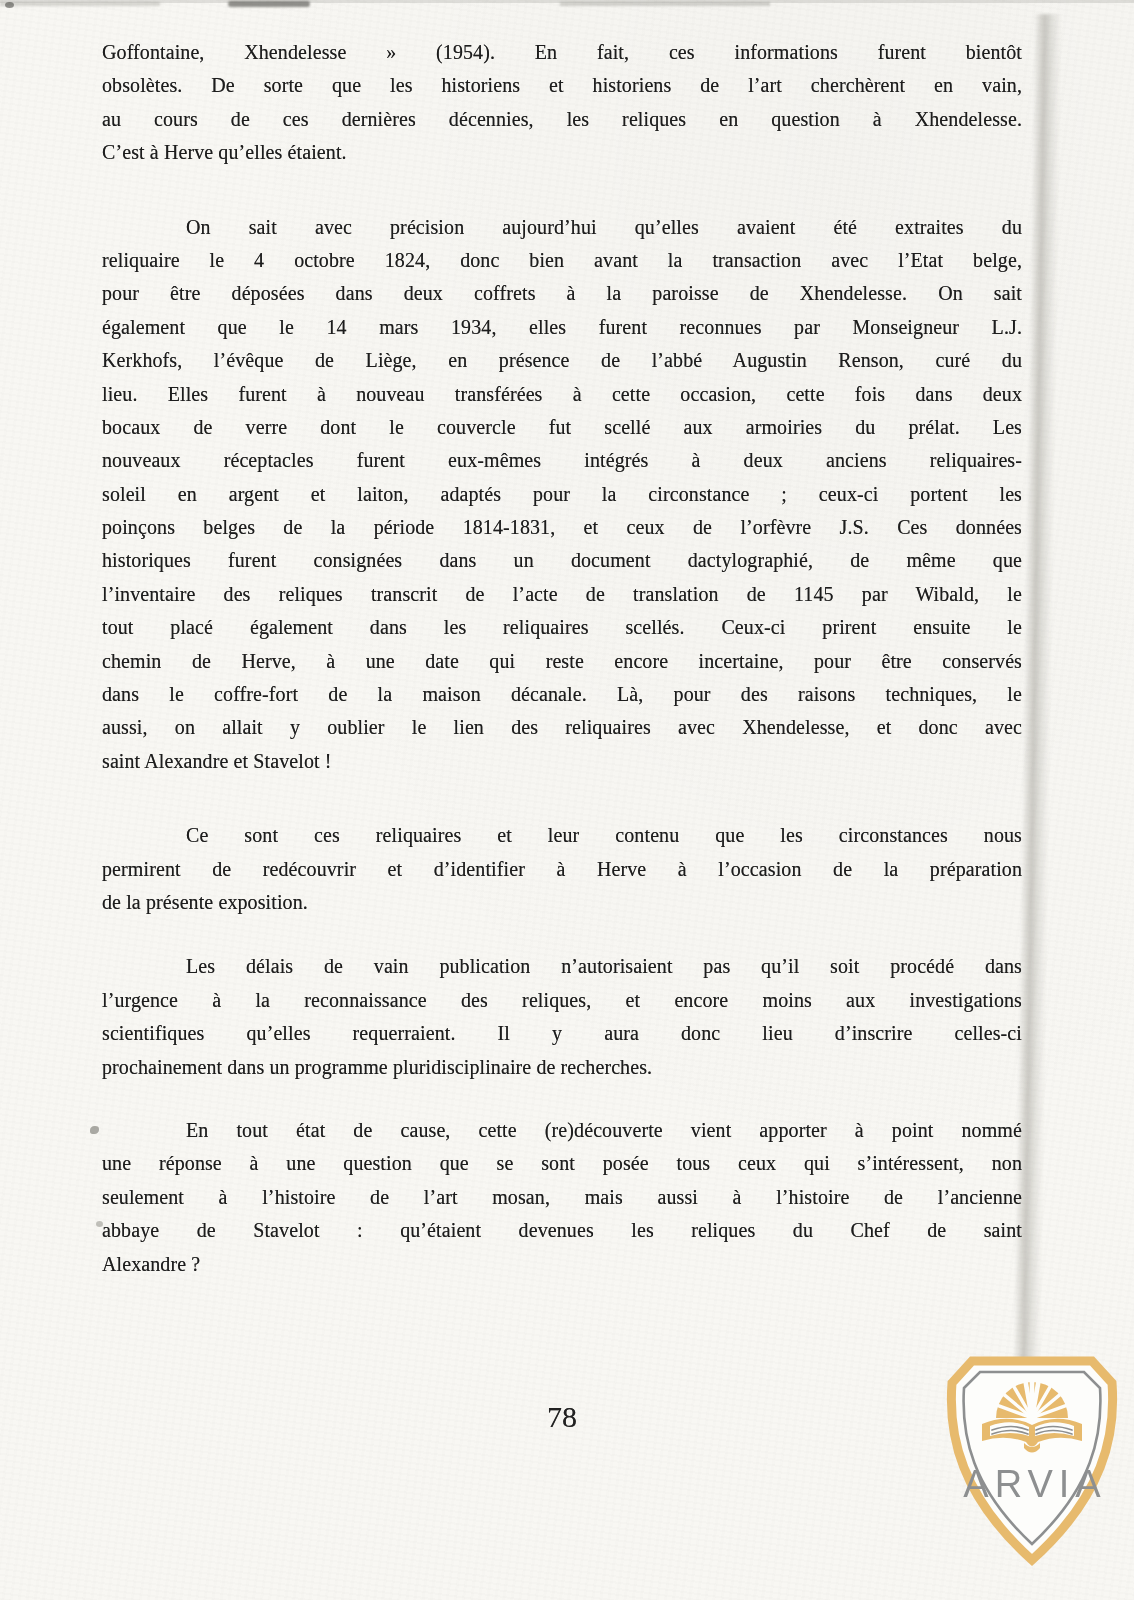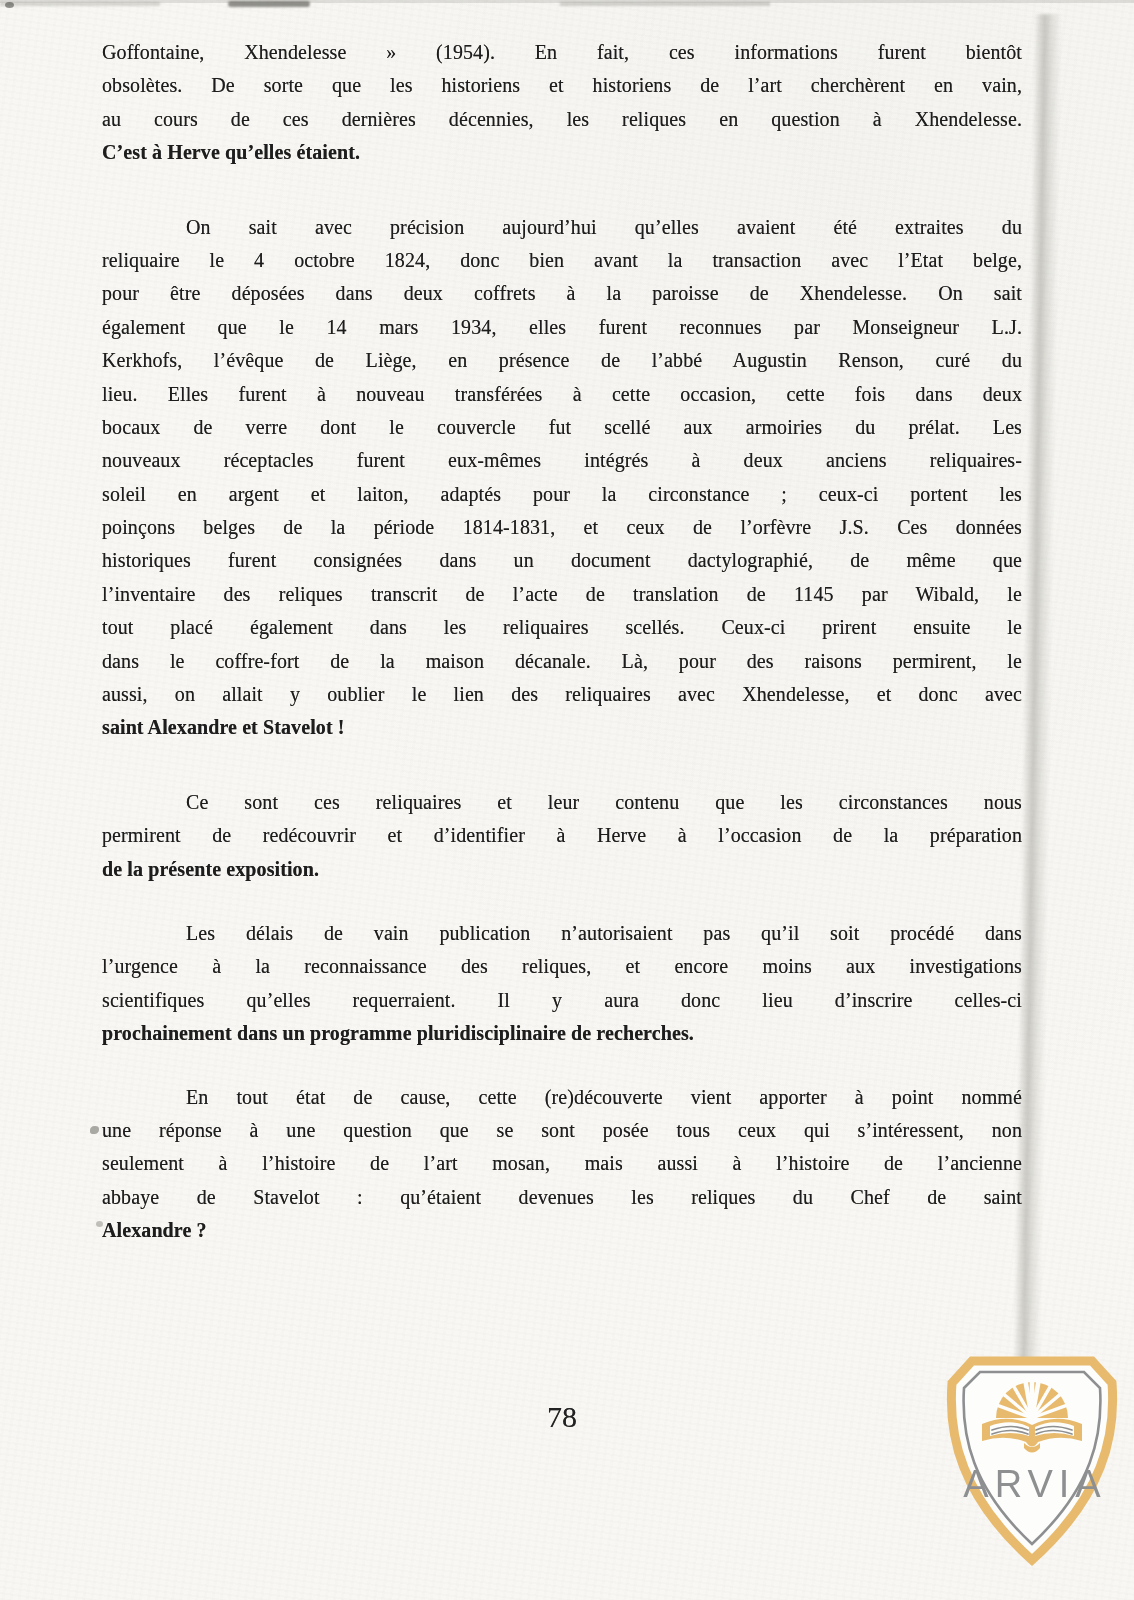--- a/index.html
+++ b/index.html
@@ -31,21 +31,21 @@
     text-shadow:0 0 0.5px rgba(20,20,20,0.6);
   }
   .paragraph + .paragraph{margin-top:41px;}
   .paragraph:nth-child(4){margin-top:31px;}
   .paragraph:nth-child(5){margin-top:30px;}
   .line{
     height:33.4px; line-height:33.4px; overflow:hidden;
     text-align:justify; text-align-last:justify;
     white-space:normal;
   }
-  .line.last{text-align-last:left;font-weight:bold;}
+  .line.last{text-align-last:left;}
   .paragraph.indent .line.first{text-indent:84px;}
 
   .page-number{
     position:absolute; left:102px; top:1400px; width:920px;
     text-align:center; font-size:30px; color:#222;
     text-shadow:0 0 0.5px rgba(20,20,20,0.55);
   }
 
   
   .scan-edge-top{position:absolute;left:0;top:0;width:1134px;height:3px;background:rgba(95,95,88,0.16);}
@@ -118,21 +118,22 @@
       <div class="line">également que le 14 mars 1934, elles furent reconnues par Monseigneur L.J.</div>
       <div class="line">Kerkhofs, l’évêque de Liège, en présence de l’abbé Augustin Renson, curé du</div>
       <div class="line">lieu. Elles furent à nouveau transférées à cette occasion, cette fois dans deux</div>
       <div class="line">bocaux de verre dont le couvercle fut scellé aux armoiries du prélat. Les</div>
       <div class="line">nouveaux réceptacles furent eux-mêmes intégrés à deux anciens reliquaires-</div>
       <div class="line">soleil en argent et laiton, adaptés pour la circonstance ; ceux-ci portent les</div>
       <div class="line">poinçons belges de la période 1814-1831, et ceux de l’orfèvre J.S. Ces données</div>
       <div class="line">historiques furent consignées dans un document dactylographié, de même que</div>
       <div class="line">l’inventaire des reliques transcrit de l’acte de translation de 1145 par Wibald, le</div>
       <div class="line">tout placé également dans les reliquaires scellés. Ceux-ci prirent ensuite le</div>
-      <div class="line">dans le coffre-fort de la maison décanale. Là, pour des raisons permirent, le</div>
+      <div class="line">chemin de Herve, à une date qui reste encore incertaine, pour être conservés</div>
+      <div class="line">dans le coffre-fort de la maison décanale. Là, pour des raisons techniques, le</div>
       <div class="line">aussi, on allait y oublier le lien des reliquaires avec Xhendelesse, et donc avec</div>
       <div class="line last">saint Alexandre et Stavelot !</div>
     </div>
     <div class="paragraph indent">
       <div class="line first">Ce sont ces reliquaires et leur contenu que les circonstances nous</div>
       <div class="line">permirent de redécouvrir et d’identifier à Herve à l’occasion de la préparation</div>
       <div class="line last">de la présente exposition.</div>
     </div>
     <div class="paragraph indent">
       <div class="line first">Les délais de vain publication n’autorisaient pas qu’il soit procédé dans</div>

